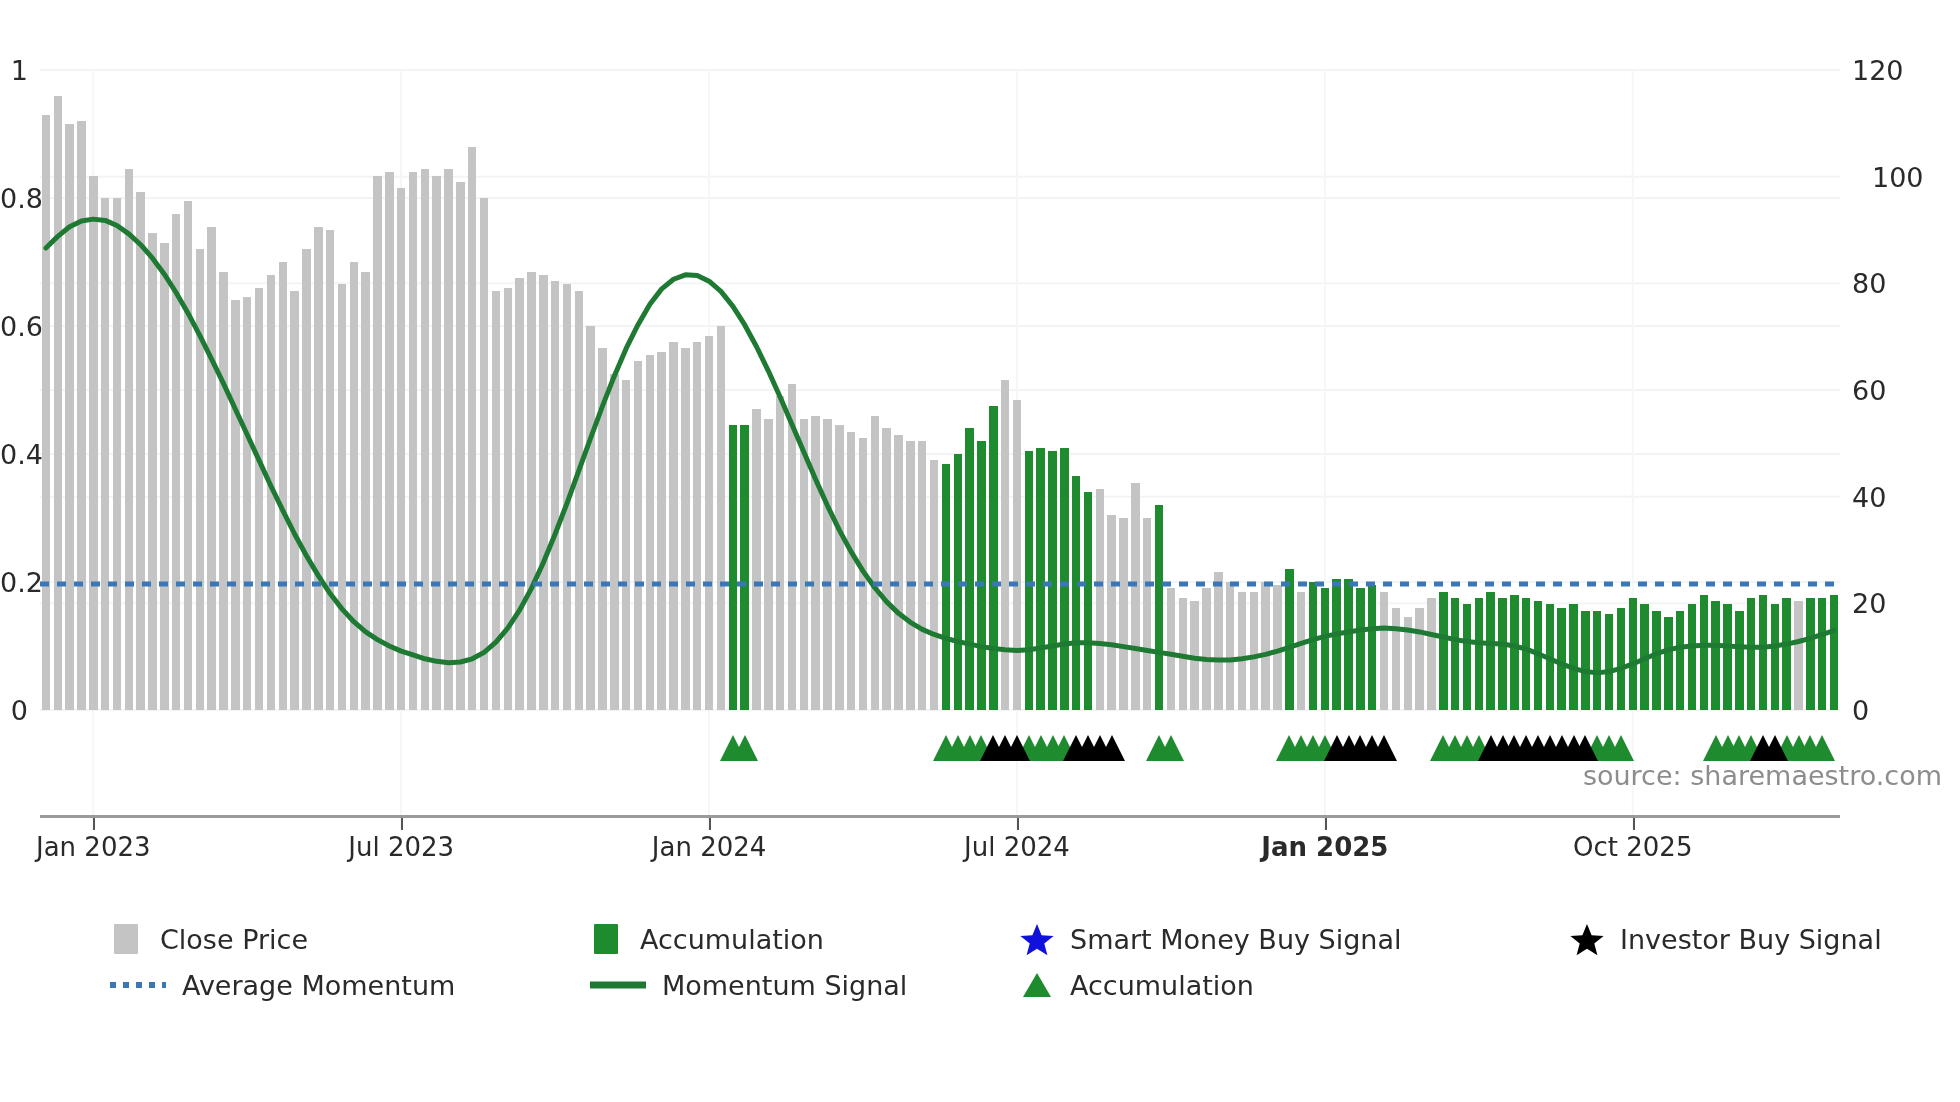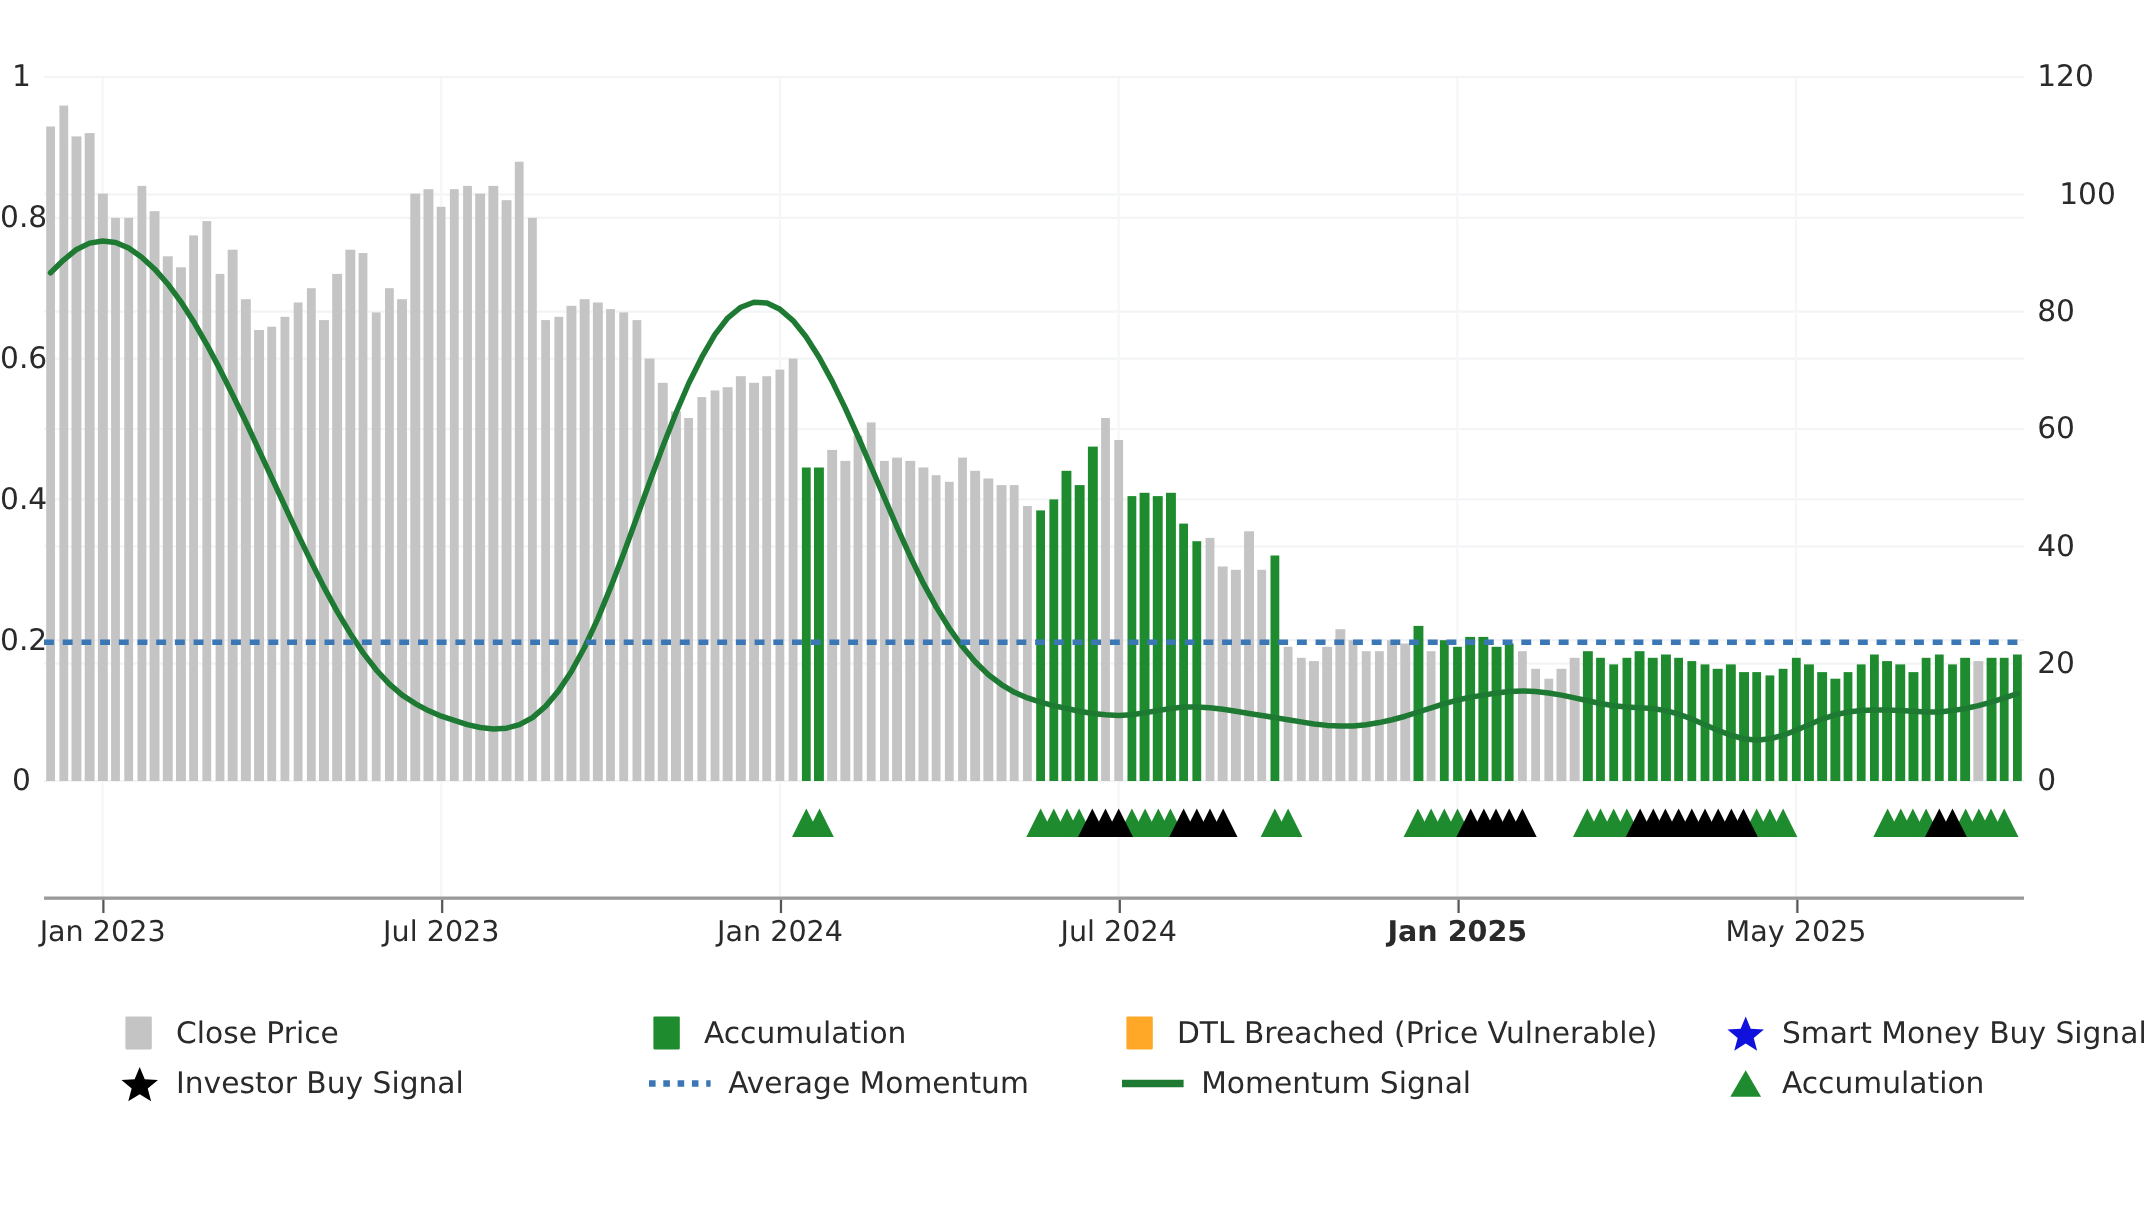--- a/index.html
+++ b/index.html
@@ -320,39 +320,34 @@
       <div class="tri" style="left: 1520.55px; top: 0px; border-bottom: 26px solid rgb(0, 0, 0);"></div>
       <div class="tri" style="left: 1532.39px; top: 0px; border-bottom: 26px solid rgb(0, 0, 0);"></div>
       <div class="tri" style="left: 1710.03px; top: 0px; border-bottom: 26px solid rgb(0, 0, 0);"></div>
       <div class="tri" style="left: 1721.87px; top: 0px; border-bottom: 26px solid rgb(0, 0, 0);"></div>
     </div>
 
   <div id="yaxis-left"></div>
   <div id="yaxis-right"></div>
   <div id="xaxis"></div>
 
+  <div id="source">source: sharemaestro.com</div>
 
   <div id="legend">
       <div class="leg-item">
         <span class="sw">
           <span class="sw-rect" style="background: rgb(196, 196, 196);"></span>
         </span>
         <span class="leg-text">Close Price</span>
       </div>
       <div class="leg-item">
         <span class="sw">
           <span class="sw-rect" style="background: rgb(30, 140, 46);"></span>
         </span>
         <span class="leg-text">Accumulation</span>
-      </div>
-      <div class="leg-item">
-        <span class="sw">
-          <span class="sw-rect" style="background: rgb(255, 167, 38);"></span>
-        </span>
-        <span class="leg-text">DTL Breached (Price Vulnerable)</span>
       </div>
       <div class="leg-item">
         <span class="sw">
           <svg class="sw-svg" width="38" height="34" viewBox="0 0 38 34">
             <polygon points="19,2 23.6,13.2 35.6,13.9 26.3,21.6 29.4,33.2 19,26.7 8.6,33.2 11.7,21.6 2.4,13.9 14.4,13.2" fill="#1111dd"></polygon>
           </svg>
         </span>
         <span class="leg-text">Smart Money Buy Signal</span>
       </div>
       <div class="leg-item">
@@ -400,21 +395,21 @@
     <div class="axis-label ylabel-right" style="left: 1852px; top: 496.667px;">40</div>
     <div class="axis-label ylabel-right" style="left: 1852px; top: 390px;">60</div>
     <div class="axis-label ylabel-right" style="left: 1852px; top: 283.333px;">80</div>
     <div class="axis-label ylabel-right" style="left: 1852px; top: 176.667px; margin-left: 20px;">100</div>
     <div class="axis-label ylabel-right" style="left: 1852px; top: 70px;">120</div>
     <div class="xlabel" style="left: 93.2895px; top: 832px;">Jan 2023</div>
     <div class="xlabel" style="left: 401.184px; top: 832px;">Jul 2023</div>
     <div class="xlabel" style="left: 709.079px; top: 832px;">Jan 2024</div>
     <div class="xlabel" style="left: 1016.97px; top: 832px;">Jul 2024</div>
     <div class="xlabel" style="left: 1324.87px; top: 832px; font-weight: bold;">Jan 2025</div>
-    <div class="xlabel" style="left: 1632.76px; top: 832px;">May 2025</div>
+    <div class="xlabel" style="left: 1632.76px; top: 832px;">Oct 2025</div>
     <div style="position: absolute; left: 40px; top: 815px; width: 1800px; height: 3px; background: rgb(154, 154, 154);"></div>
     <div style="position: absolute; top: 818px; width: 2px; height: 12px; background: rgb(85, 85, 85); left: 93.2895px;"></div>
     <div style="position: absolute; top: 818px; width: 2px; height: 12px; background: rgb(85, 85, 85); left: 401.184px;"></div>
     <div style="position: absolute; top: 818px; width: 2px; height: 12px; background: rgb(85, 85, 85); left: 709.079px;"></div>
     <div style="position: absolute; top: 818px; width: 2px; height: 12px; background: rgb(85, 85, 85); left: 1016.97px;"></div>
     <div style="position: absolute; top: 818px; width: 2px; height: 12px; background: rgb(85, 85, 85); left: 1324.87px;"></div>
     <div style="position: absolute; top: 818px; width: 2px; height: 12px; background: rgb(85, 85, 85); left: 1632.76px;"></div>
   </div>
 
 </body></html>

